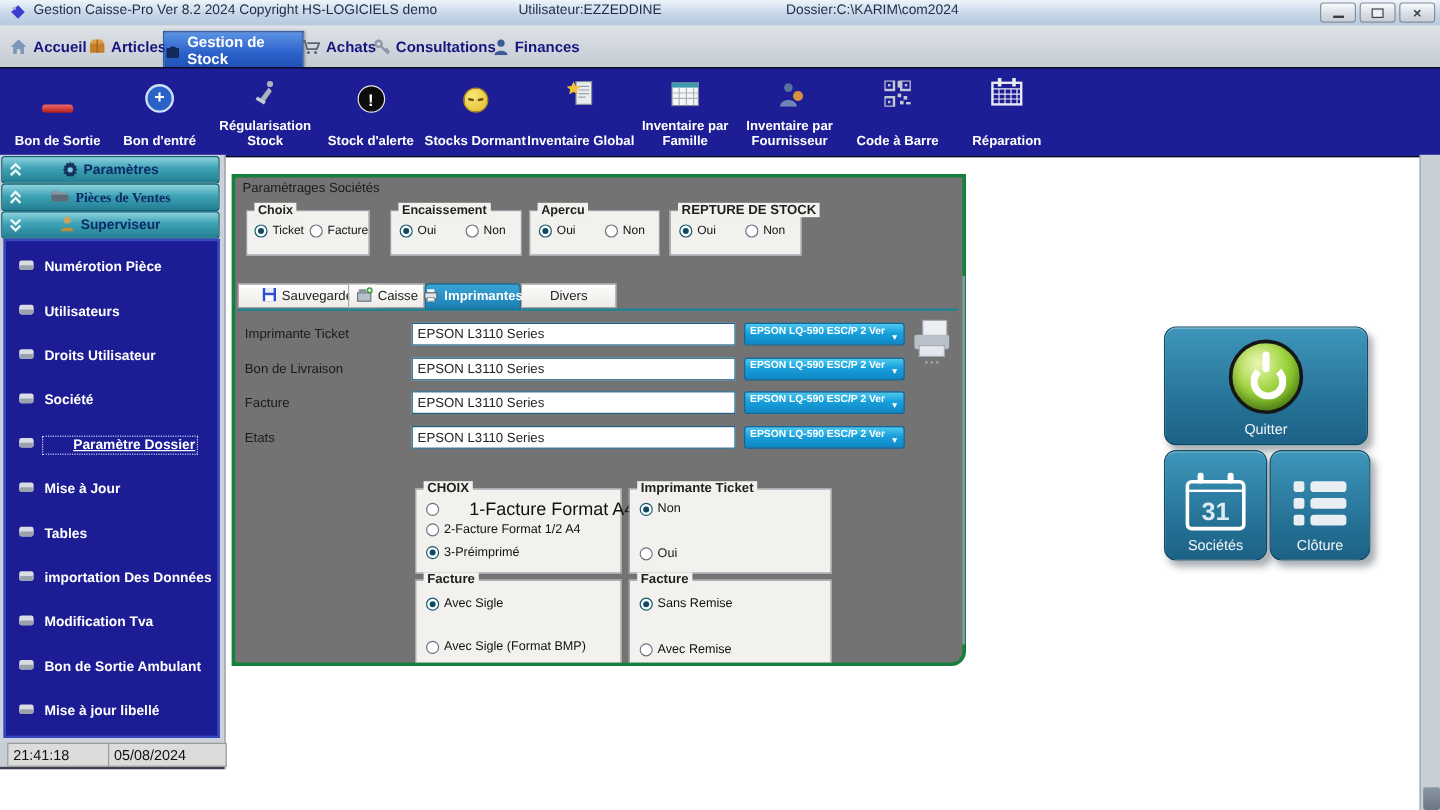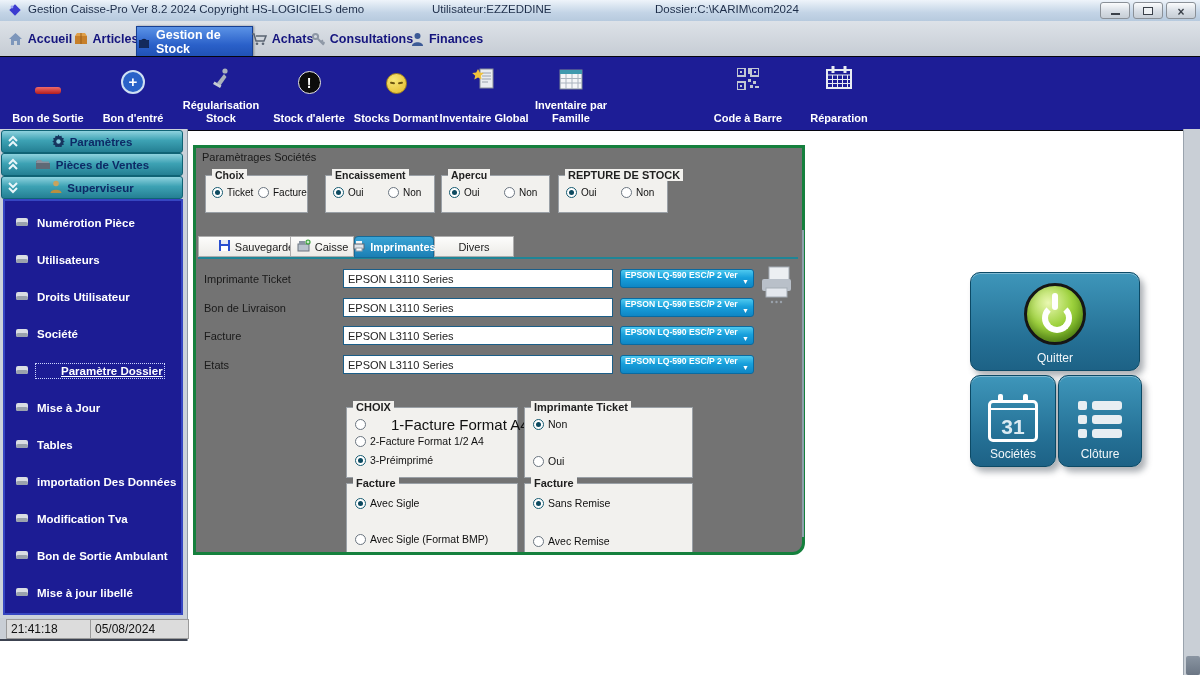--- a/index.html
+++ b/index.html
@@ -239,20 +239,30 @@
     <div class="titem" style="left:523px;">
       <span>
         <svg width="24" height="21">
             <rect x="1" y="1" width="22" height="19" fill="#f4f6f8" stroke="#7c8894"></rect>
             <rect x="1" y="1" width="22" height="4" fill="#3f9aae"></rect>
             <path d="M7 5v15M13 5v15M19 5v15M1 9.5h22M1 14h22" stroke="#aab4be"></path>
           </svg>
       </span>
       <span class="tlabel">Inventaire par Famille</span>
     </div>
+    <div class="titem" style="left:610px;">
+      <span>
+        <svg width="23" height="21">
+            <circle cx="10" cy="5" r="3.6" fill="#58719e"></circle>
+            <path d="M3 21c0-7.5 14-7.5 14 0z" fill="#6d86b4"></path>
+            <circle cx="18" cy="12" r="4.2" fill="#d8913c"></circle>
+          </svg>
+      </span>
+      <span class="tlabel">Inventaire par Fournisseur</span>
+    </div>
     <div class="titem" style="left:700px;">
       <span>
         <svg width="22" height="22" fill="#c2c8d2">
             <rect x="0" y="0" width="8" height="8" fill="none" stroke="#c2c8d2" stroke-width="2"></rect>
             <rect x="3" y="3" width="2" height="2"></rect>
             <rect x="14" y="0" width="8" height="8" fill="none" stroke="#c2c8d2" stroke-width="2"></rect>
             <rect x="17" y="3" width="2" height="2"></rect>
             <rect x="0" y="14" width="8" height="8" fill="none" stroke="#c2c8d2" stroke-width="2"></rect>
             <rect x="3" y="17" width="2" height="2"></rect>
             <rect x="11" y="11" width="3" height="3"></rect>
@@ -285,21 +295,21 @@
       </span>
       <span class="sb-hbody">
         <span><svg width="13" height="13">
               <path d="M6.5 0.5l1 1.8 2-.6.4 2 2 .6-.8 1.9 1.6 1.3-1.6 1.3.8 1.9-2 .6-.4 2-2-.6-1 1.8-1-1.8-2 .6-.4-2-2-.6.8-1.9L.3 7.5l1.6-1.3-.8-1.9 2-.6.4-2 2 .6z" fill="#16355e"></path>
               <circle cx="6.5" cy="7.5" r="2.2" fill="#7fc8d8"></circle>
             </svg></span>
         <span>Paramètres</span>
       </span>
       <span class="sb-chevron"></span>
     </div>
-    <div class="sb-header" style="top:24px;">
+    <div class="sb-header" style="top:24px;font-family:Liberation Serif, serif;">
       <span class="sb-chevron">
         <svg width="12" height="13">
             <path d="M2 6l4-4 4 4M2 11l4-4 4 4" stroke="#eaf6fa" stroke-width="2" fill="none"></path>
           </svg>
       </span>
       <span class="sb-hbody">
         <span><svg width="16" height="12">
               <path d="M1 3h5l2 2h7v6H1z" fill="#5f6a76"></path>
               <path d="M2 2h4l1.5 1.5H14V5H1z" fill="#8a93a0"></path>
             </svg></span>

